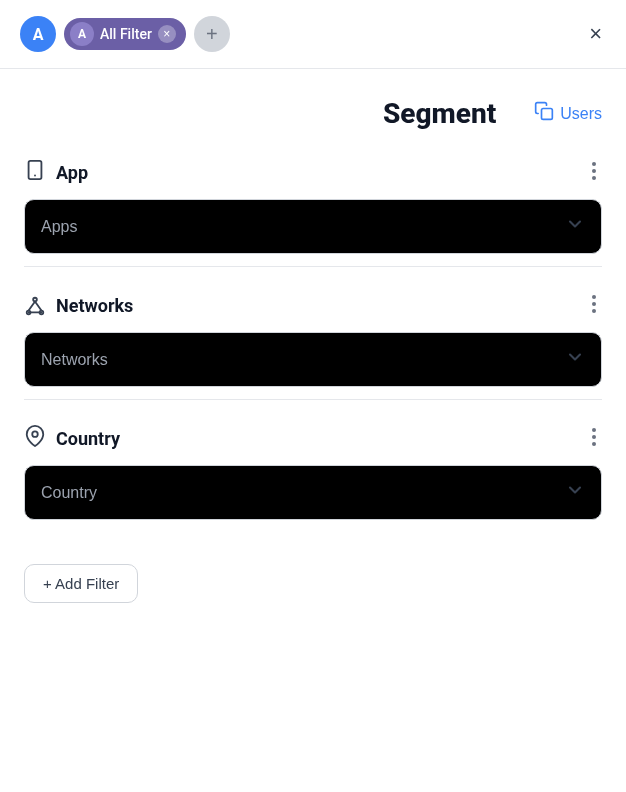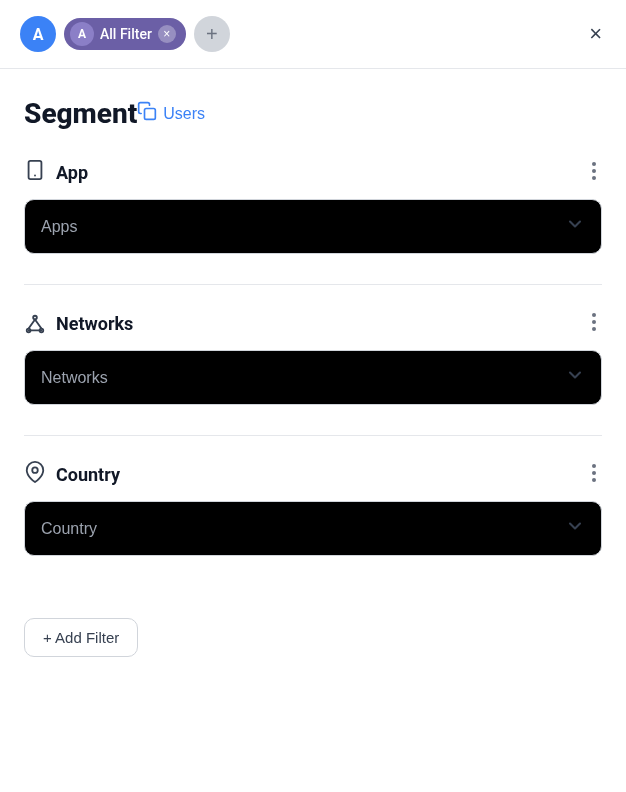--- a/index.html
+++ b/index.html
@@ -118,22 +118,23 @@
     }
 
     
     .main {
       padding: 28px 24px 24px;
     }
 
     .page-title-row {
       display: flex;
       align-items: center;
-      justify-content: flex-start;
+      justify-content: flex-end;
       margin-bottom: 28px;
+      gap: 38px;
     }
 
     .page-title {
       font-size: 28px;
       font-weight: 800;
       color: #111827;
     }
 
     .clone-btn {
       display: flex;
@@ -149,21 +150,21 @@
     }
 
     .clone-icon {
       font-size: 18px;
     }
 
     
     .filter-section {
       margin-bottom: 24px;
       border-bottom: 1px solid #e5e7eb;
-      padding-bottom: 30px;
+      padding-bottom: 12px;
     }
 
     .filter-section:last-of-type {
       border-bottom: none;
     }
 
     .section-header {
       display: flex;
       align-items: center;
       justify-content: space-between;

